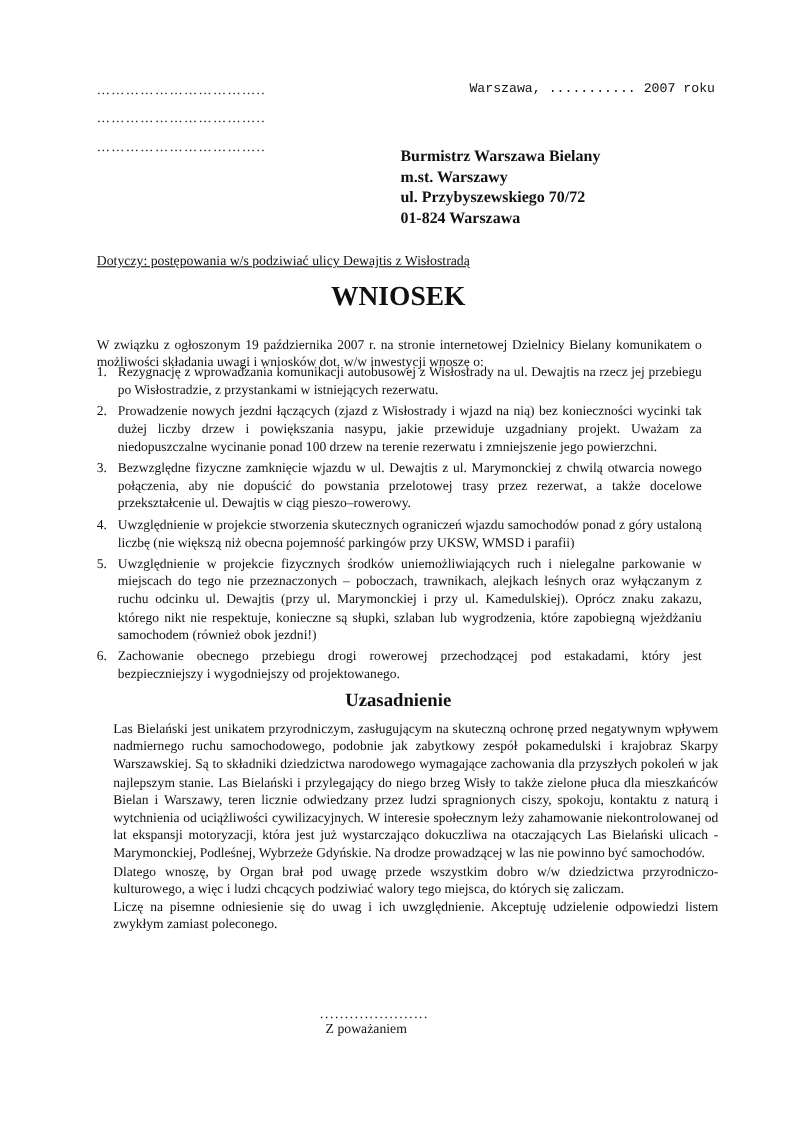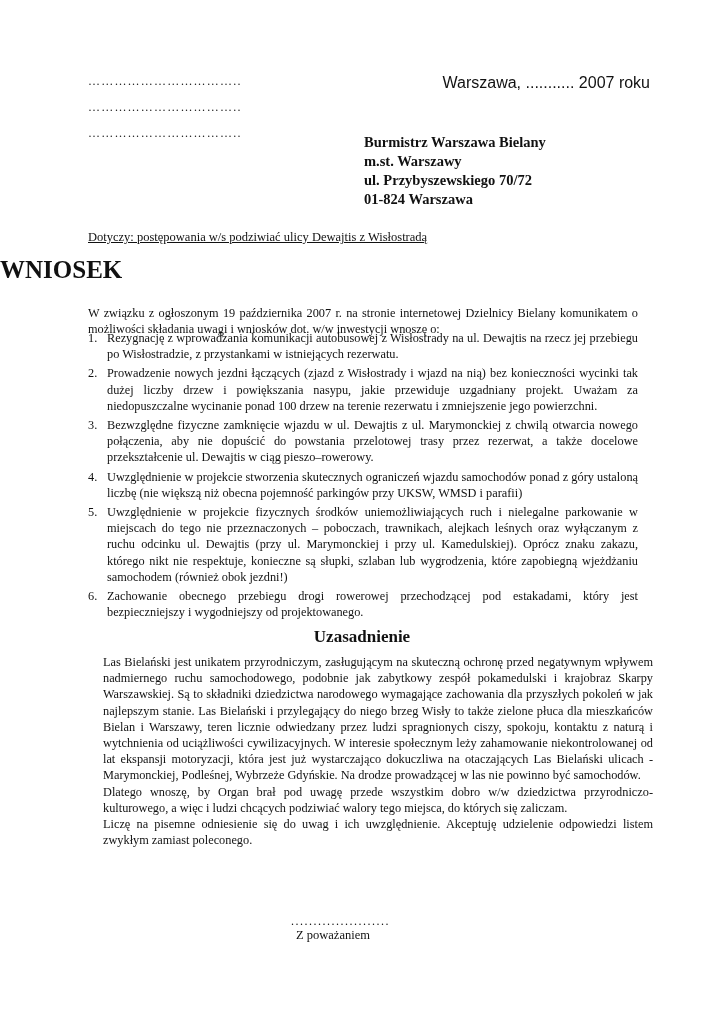--- a/index.html
+++ b/index.html
@@ -1,27 +1,27 @@
 <!DOCTYPE html>
 <html><head>
 <meta charset="utf-8">
 <style>
   html, body { margin: 0; padding: 0; background: #ffffff; }
   body { width: 724px; height: 1024px; position: relative; overflow: hidden;
          font-family: "DejaVu Serif", "Liberation Serif", serif; color: #111; }
   .page { position: absolute; left: 0; top: 0; width: 724px; height: 1024px; }
   .dots { position: absolute; left: 88px; font-size: 12px; letter-spacing: 1.2px; color: #222;
           font-family: "Liberation Serif", serif; }
-  .place-date { position: absolute; right: 74px; top: 74px; font-size: 16px;
-                font-family: Liberation Sans, sans-serif; }
+  .place-date { position: absolute; right: 74px; top: 74px; font-size: 12px;
+                font-family: Liberation Mono, monospace; }
   .addressee { position: absolute; left: 364px; top: 133px; font-size: 14.5px; font-weight: bold;
                line-height: 19px; font-family: "Liberation Serif", serif; }
   .subject { position: absolute; left: 88px; top: 230px; font-size: 12.5px; text-decoration: underline;
              font-family: "Liberation Serif", serif; }
-  .title { position: absolute; left: 0; width: 724px; top: 256px; text-align: left;
+  .title { position: absolute; left: 0; width: 724px; top: 256px; text-align: center;
            font-size: 25px; font-weight: bold; font-family: "Liberation Serif", serif; }
   .body { position: absolute; left: 88px; width: 550px; font-size: 12.3px; line-height: 16.2px;
           font-family: "Liberation Serif", serif; text-align: justify; }
   .intro { top: 305px; }
   .list { position: absolute; left: 88px; width: 550px; top: 330px; margin: 0; padding: 0; list-style: none;
           font-size: 12.3px; line-height: 16.2px; font-family: "Liberation Serif", serif; }
   .list li { position: relative; padding-left: 19px; margin-bottom: 3px; text-align: justify; }
   .list li .num { position: absolute; left: 0; top: 0; }
   .section-title { position: absolute; left: 0; width: 724px; top: 627px; text-align: center;
                    font-size: 17px; font-weight: bold; font-family: "Liberation Serif", serif; }

